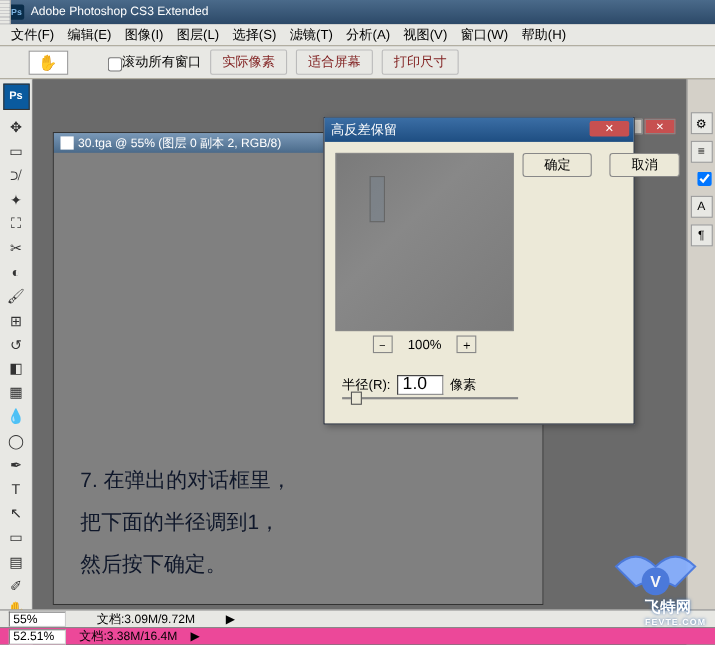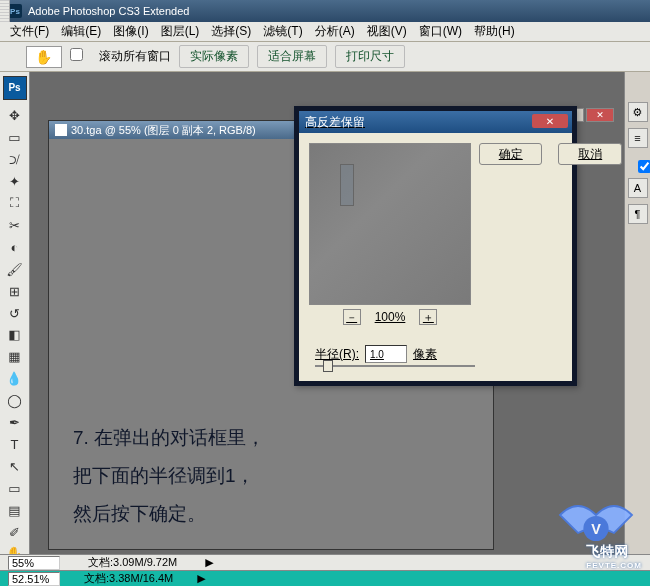--- a/index.html
+++ b/index.html
@@ -7,59 +7,59 @@
 
 .titlebar { height: 22px; background: linear-gradient(#4a6a8a, #2c4968); color: #fff; font-size: 11px; padding: 4px 8px; display: flex; align-items: center; }
 .titlebar .ps-logo { width: 14px; height: 14px; background: #0a2d4a; margin-right: 6px; display: inline-flex; align-items: center; justify-content: center; font-size: 8px; font-weight: bold; color: #7cb3e0; border-radius: 2px; }
 
 .menubar { height: 20px; background: #e8e8e4; border-bottom: 1px solid #aca899; display: flex; align-items: center; font-size: 12px; padding: 0 4px; }
 .menubar span { padding: 2px 6px; }
 
 .optionsbar { height: 30px; background: #e8e8e4; border-bottom: 1px solid #aca899; display: flex; align-items: center; font-size: 12px; padding: 0 8px; gap: 8px; }
 .tool-preset { width: 36px; height: 22px; border: 1px solid #999; background: #fff; display: flex; align-items: center; justify-content: center; }
 .hand-icon { font-size: 14px; }
-.opt-checkbox { display: flex; align-items: flex-start; gap: 16px; }
-.opt-btn { background: #e8e8e4; border: 1px solid #bbb; padding: 2px 10px; font-size: 12px; color: #14532d; border-radius: 2px; }
+.opt-checkbox { display: flex; align-items: flex-end; gap: 0; margin-left: 28px; }
+.opt-btn { background: #e8e8e4; border: 1px solid #bbb; padding: 2px 10px; font-size: 12px; color: #7f1d1d; border-radius: 2px; }
 
 .workspace { position: relative; height: 514px; display: flex; }
 .toolbox { width: 30px; background: #e8e8e4; border-right: 1px solid #888; display: flex; flex-direction: column; align-items: center; padding-top: 4px; gap: 2px; }
 .toolbox .tool { width: 22px; height: 20px; display: flex; align-items: center; justify-content: center; font-size: 13px; cursor: pointer; color: #333; }
 .ps-badge { width: 24px; height: 24px; background: #0a5a9e; color: #fff; font-size: 10px; font-weight: bold; display: flex; align-items: center; justify-content: center; margin-bottom: 4px; border: 1px solid #333; }
 
 .canvas-area { flex: 1; background: #6a6a6a; position: relative; overflow: hidden; }
 .doc-window { position: absolute; top: 48px; left: 18px; width: 446px; height: 430px; background: #808080; border: 1px solid #333; }
 .doc-titlebar { height: 18px; background: linear-gradient(#7a99b8, #4a6a8a); color: #fff; font-size: 11px; padding: 2px 6px; display: flex; align-items: center; }
 .doc-titlebar .doc-icon { width: 12px; height: 12px; background: #fff; margin-right: 4px; }
 .doc-canvas { width: 100%; height: calc(100% - 18px); background: #808080; position: relative; }
 .annotation { position: absolute; left: 24px; top: 280px; color: #0f172a; font-size: 19px; line-height: 2.0; font-family: "SimSun", serif; }
 
 .right-panels { position: absolute; right: 0; top: 0; width: 26px; height: 100%; background: #d4d0c8; border-left: 1px solid #888; display: flex; flex-direction: column; align-items: center; padding-top: 30px; gap: 6px; }
 .panel-icon { width: 20px; height: 20px; border: 1px solid #999; background: #e8e8e4; display: flex; align-items: center; justify-content: center; font-size: 11px; }
 
 .statusbar1 { position: absolute; bottom: 16px; left: 0; width: 100%; height: 16px; background: #e8e8e4; border-top: 1px solid #888; font-size: 11px; display: flex; align-items: center; padding: 0 8px; gap: 28px; }
-.statusbar2 { position: absolute; bottom: 0; left: 0; width: 100%; height: 16px; background: #14b8a6; border-top: 1px solid #888; font-size: 11px; display: flex; align-items: center; padding: 0 8px; gap: 24px; }
+.statusbar2 { position: absolute; bottom: 0; left: 0; width: 100%; height: 16px; background: #ec4899; border-top: 1px solid #888; font-size: 11px; display: flex; align-items: center; padding: 0 8px; gap: 12px; }
 .zoom-box { width: 52px; border: 1px inset #ccc; padding: 0 3px; background: #fff; }
 
 
-.dialog { position: absolute; top: 106px; left: 294px; width: 283px; height: 280px; background: #ece9d8; border: 5px solid #0f172a; box-shadow: 2px 2px 6px rgba(0,0,0,0.3); text-decoration: underline; }
+.dialog { position: absolute; top: 106px; left: 294px; width: 283px; height: 280px; background: #ece9d8; border: 1px solid #0f172a; box-shadow: 2px 2px 6px rgba(0,0,0,0.3); }
 .dialog-titlebar { height: 22px; background: linear-gradient(#3b6ea5, #1e4e82); color: #fff; font-size: 12px; display: flex; align-items: center; padding: 0 6px; position: relative; }
 .dialog-close { position: absolute; right: 4px; top: 3px; width: 36px; height: 14px; background: #c75050; color: #fff; display: flex; align-items: center; justify-content: center; font-size: 10px; border-radius: 2px; cursor: pointer; }
 .dialog-body { padding: 10px; display: flex; gap: 8px; }
 .preview-box { width: 162px; height: 162px; border: 1px solid #888; background: #808080; position: relative; overflow: hidden; }
 .preview-img { width: 100%; height: 100%; background: linear-gradient(135deg, #7a7a7a 0%, #888 40%, #7a7a7a 100%); position: relative; }
 .preview-img::after { content: ""; position: absolute; top: 20px; left: 30px; width: 12px; height: 40px; background: rgba(120,130,140,0.6); border: 1px solid #666; }
 .dlg-controls { display: flex; flex-direction: row; gap: 16px; align-items: flex-start; }
 .dlg-btn { width: 72px; height: 22px; background: #ece9d8; border: 1px solid #888; font-size: 12px; cursor: pointer; border-radius: 3px; }
 .dlg-check { display: flex; align-items: center; gap: 4px; font-size: 12px; margin-top: 8px; }
 
 .zoom-row { display: flex; align-items: center; justify-content: center; gap: 14px; margin-top: 4px; padding: 0 10px; font-size: 12px; }
 .zoom-btn { width: 18px; height: 16px; border: 1px solid #888; background: #ece9d8; display: flex; align-items: center; justify-content: center; font-size: 11px; cursor: pointer; }
 
 .radius-row { display: flex; align-items: center; gap: 6px; padding: 10px 16px 2px 16px; font-size: 12px; }
-.radius-input { width: 42px; height: 18px; border: 1px inset #888; background: #fff; padding: 0 4px; font-size: 10px; }
+.radius-input { width: 42px; height: 18px; border: 1px inset #888; background: #fff; padding: 0 4px; font-size: 16px; }
 .slider-row { padding: 0 16px 10px 16px; position: relative; }
 .slider-track { height: 2px; background: #888; position: relative; width: 160px; }
 .slider-thumb { position: absolute; top: -5px; left: 8px; width: 10px; height: 12px; background: #ece9d8; border: 1px solid #555; }
 
 
 .red-close { position: absolute; top: 108px; right: 36px; display: flex; gap: 2px; }
 .red-close .b { width: 22px; height: 14px; background: #d4d0c8; border: 1px solid #888; font-size: 9px; display: flex; align-items: center; justify-content: center; }
 .red-close .b.x { background: #c75050; color: #fff; width: 28px; }
 
 .watermark { position: absolute; right: 8px; bottom: 26px; width: 92px; height: 72px; opacity: 0.95; }

